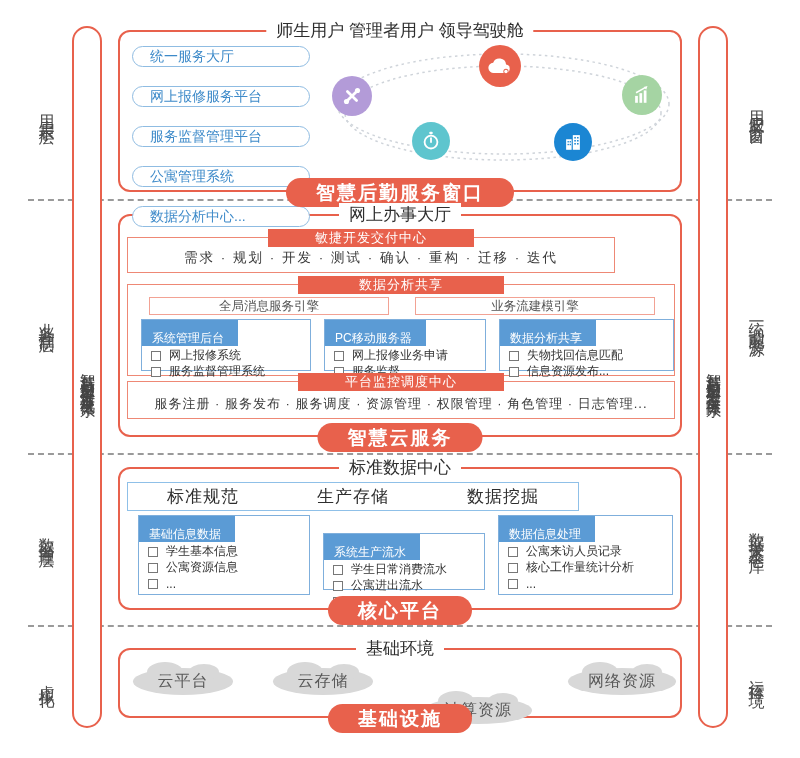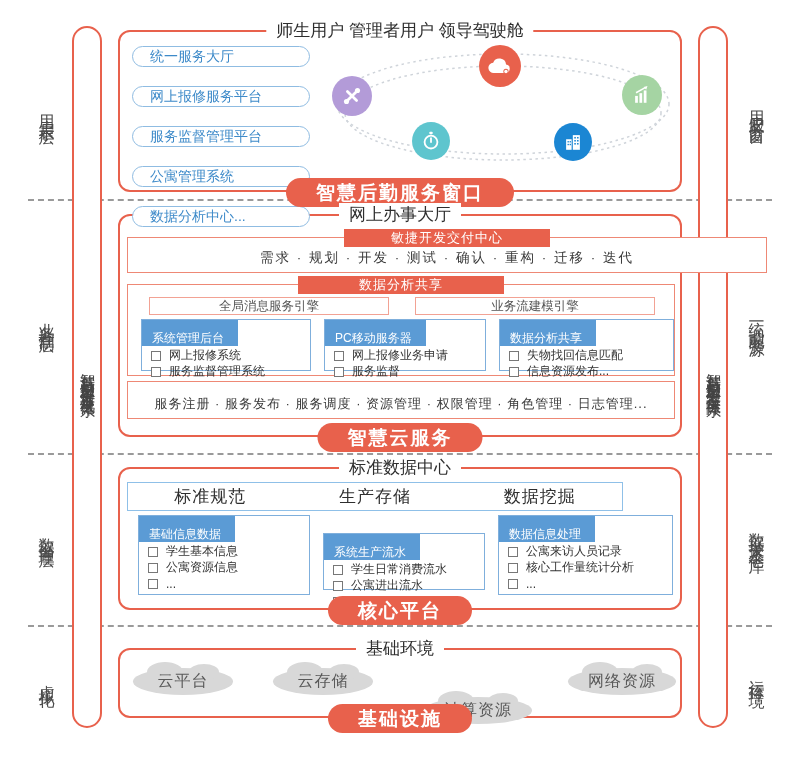--- a/index.html
+++ b/index.html
@@ -47,21 +47,21 @@
     font-size:12.5px; text-align:center; line-height:16px; }
 
   
   .bluebox { position:absolute; border:1.5px solid #7FAFDC; background:#fff; z-index:2; }
   .bluehead { display:inline-block; background:#5B9BD5; color:#fff; font-size:12px; line-height:16px; padding:10px 14px 0 10px; white-space:nowrap; }
   .cbrow { display:flex; align-items:center; gap:8px; margin:3px 0 0 9px; height:13px; }
   .cb { width:10px; height:10px; border:1.2px solid #777; background:#fff; flex:0 0 auto; }
   .cbl { font-size:12px; color:#333; white-space:nowrap; }
 
   
-  .colhdr { position:absolute; left:127px; top:482px; width:496px; height:29px; border:1.5px solid #8FC0E8;
+  .colhdr { position:absolute; left:127px; top:482px; width:452px; height:29px; border:1.5px solid #8FC0E8;
     background:#fff; display:flex; align-items:center; z-index:2;justify-content:flex-end; }
   .colhdr span { flex:1; text-align:center; font-size:17px; color:#2e2e2e; letter-spacing:1px; }
 
   
   .cloud { position:absolute; height:27px; background:#D8D8D8; border-radius:50%; display:flex;
     align-items:center; justify-content:center; z-index:2; }
   .cloud::before { content:''; position:absolute; width:36px; height:20px; background:inherit; border-radius:50%; top:-6px; left:14px; }
   .cloud::after  { content:''; position:absolute; width:30px; height:16px; background:inherit; border-radius:50%; top:-4px; right:14px; }
   .cloud span { position:relative; z-index:1; font-size:16px; color:#595959; letter-spacing:1px; }
 </style>
@@ -157,21 +157,21 @@
       <path d="M5.5 9.5 L15.5 4" stroke="#fff" stroke-width="1.7"></path>
       <polygon points="13.8,3.2 18,2.2 16.6,6.2" fill="#fff"></polygon>
     </svg>
   </div>
 
   <div class="banner" style="top:178px">智慧后勤服务窗口</div>
 
   <div class="layer-box" style="top:214px;height:223px"></div>
   <div class="chip" style="top:203px">网上办事大厅</div>
 
-  <div class="redbox" style="left:127px;top:237px;width:640px;height:36px">
+  <div class="redbox" style="left:127px;top:237px;width:488px;height:36px">
     <div class="redhead">敏捷开发交付中心</div>
     <div class="rowtext">需求 · 规划 · 开发 · 测试 · 确认 · 重构 · 迁移 · 迭代</div>
   </div>
 
   <div class="redbox" style="left:127px;top:284px;width:548px;height:92px">
     <div class="redhead">数据分析共享</div>
     <div class="engine" style="left:21px;top:12px;width:240px">全局消息服务引擎</div>
     <div class="engine" style="left:287px;top:12px;width:240px">业务流建模引擎</div>
 
     <div class="bluebox" style="left:13px;top:34px;width:170px;height:52px">
@@ -203,20 +203,21 @@
           <span class="cbl">失物找回信息匹配</span>
         </div>
       <div class="cbrow">
           <span class="cb"></span>
           <span class="cbl">信息资源发布...</span>
         </div>
     </div>
   </div>
 
   <div class="redbox" style="left:127px;top:381px;width:548px;height:38px">
+    <div class="redhead">平台监控调度中心</div>
     <div class="rowtext" style="letter-spacing:1px;font-size:13px">服务注册 · 服务发布 · 服务调度 · 资源管理 · 权限管理 · 角色管理 · 日志管理...</div>
   </div>
 
   <div class="banner" style="top:423px">智慧云服务</div>
 
   <div class="layer-box" style="top:467px;height:143px"></div>
   <div class="chip" style="top:456px">标准数据中心</div>
 
   <div class="colhdr">
     <span>标准规范</span>

